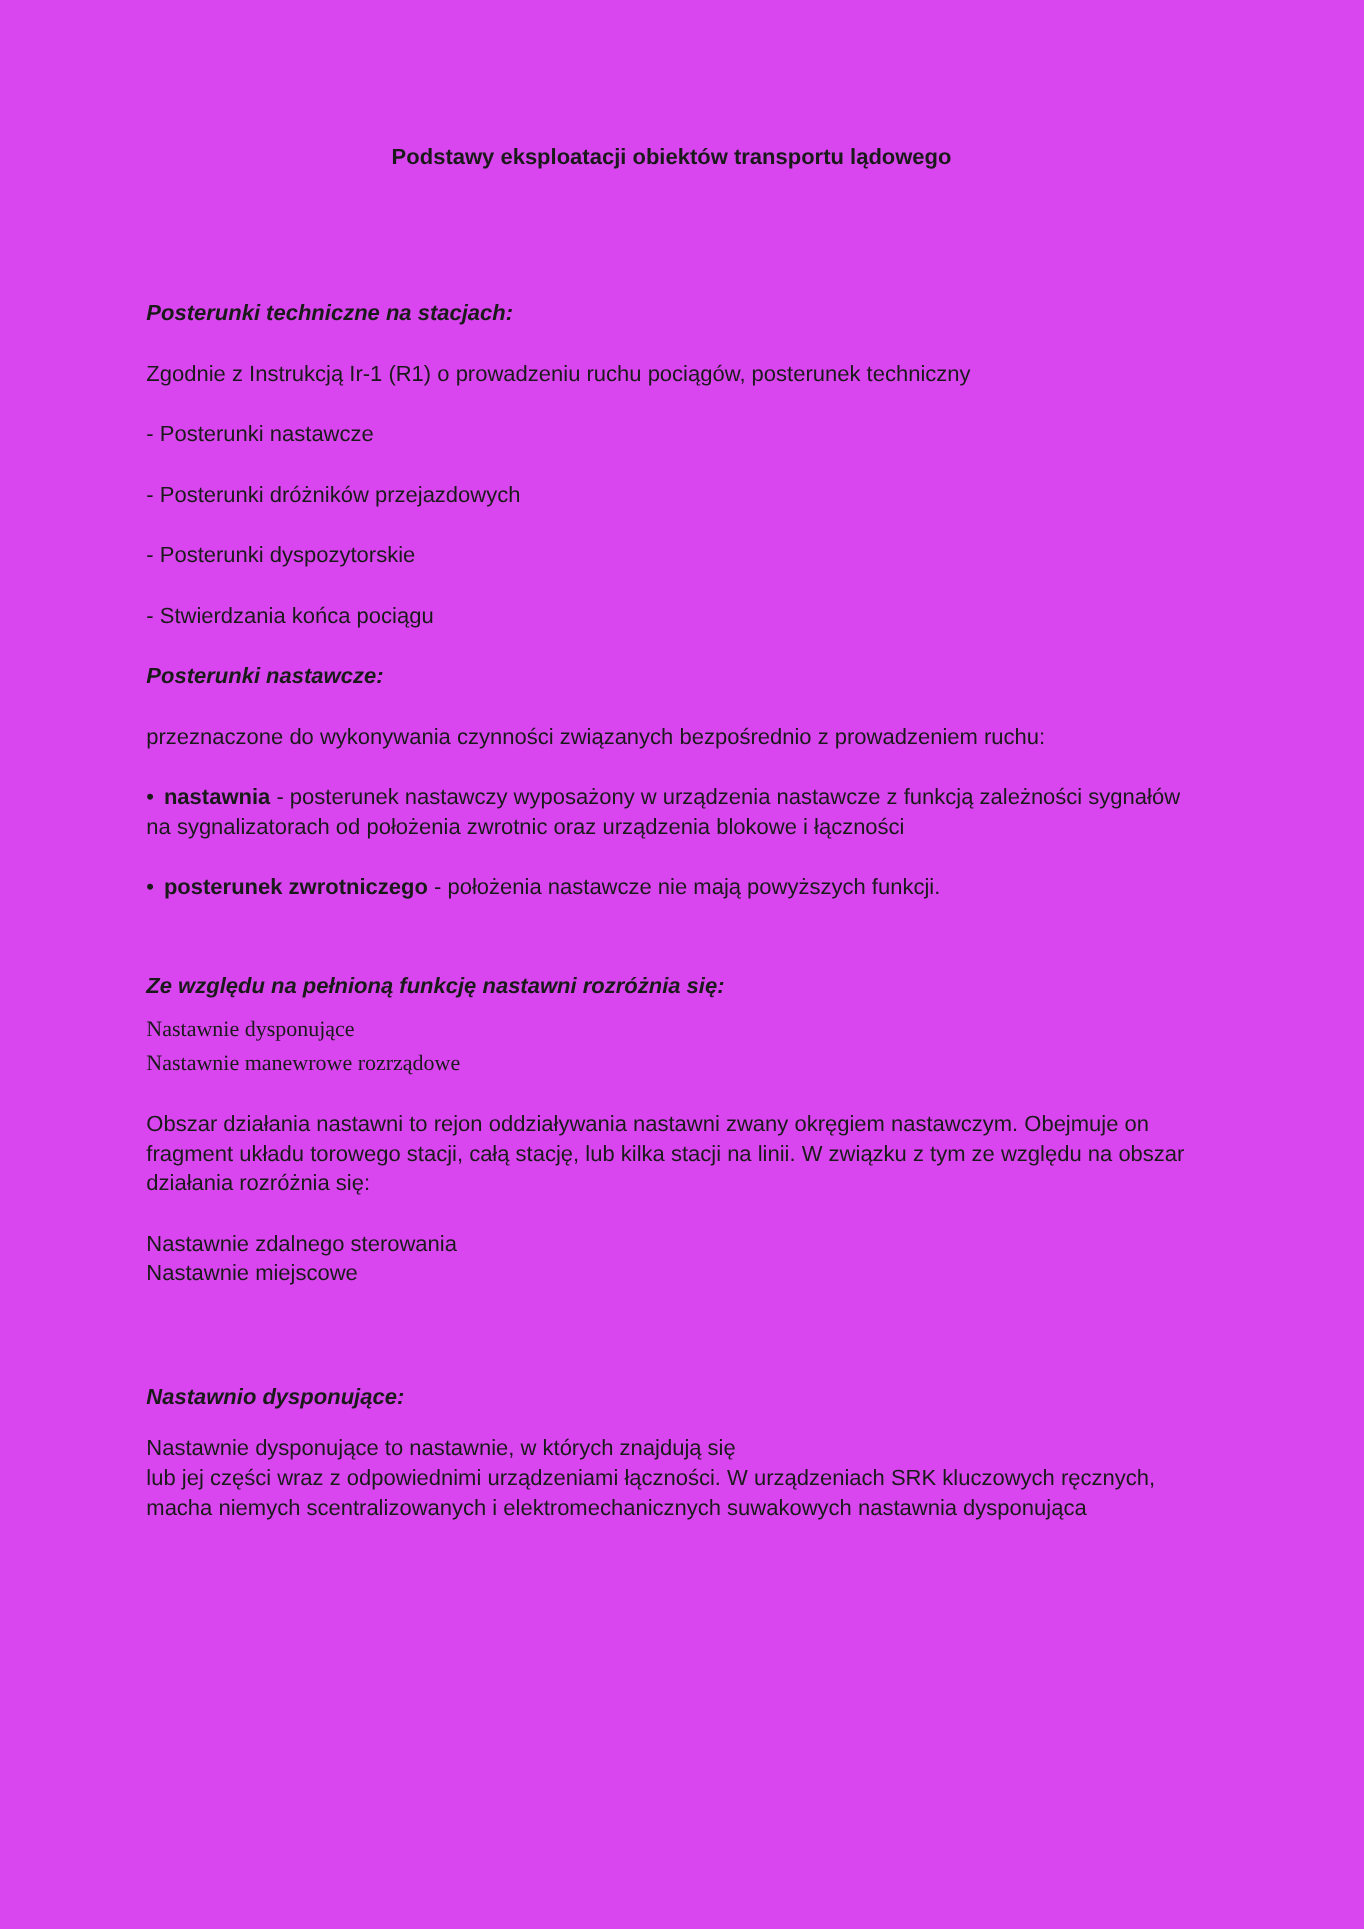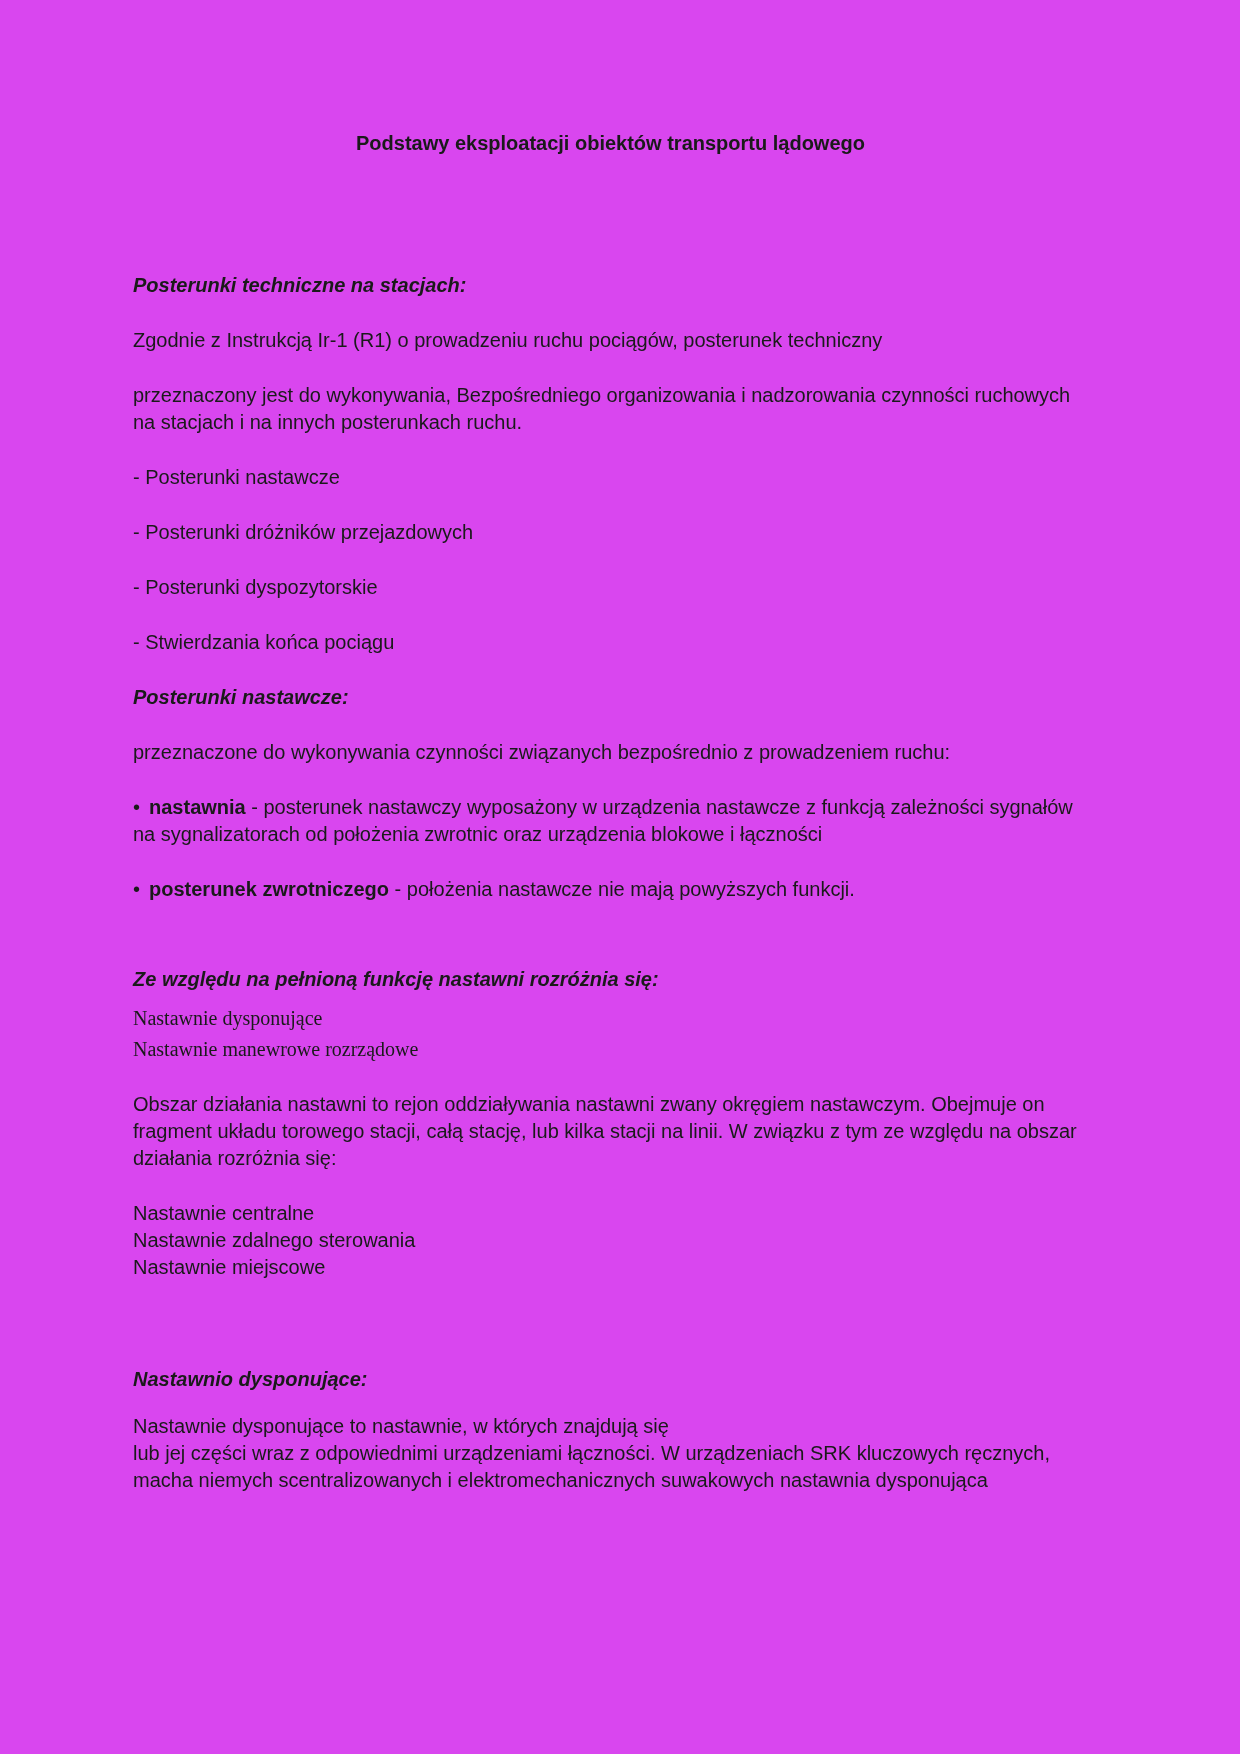--- a/index.html
+++ b/index.html
@@ -38,36 +38,34 @@
   .bullet-item strong { font-weight: 700; }
 </style>
 </head>
 <body>
 
 <div class="page">
   <p class="title">Podstawy eksploatacji obiektów transportu lądowego</p>
   <div id="doc-body">
       <p class="heading">Posterunki techniczne na stacjach:</p>
       <p class="para">Zgodnie z Instrukcją Ir-1 (R1) o prowadzeniu ruchu pociągów, posterunek techniczny</p>
-      <p class="para">przeznaczony jest do wykonywania, Bezpośredniego organizowania i nadzorowania czynności ruchowych na stacjach i na innych posterunkach ruchu.</p>
       <p class="para">- Posterunki nastawcze</p>
       <p class="para">- Posterunki dróżników przejazdowych</p>
       <p class="para">- Posterunki dyspozytorskie</p>
       <p class="para">- Stwierdzania końca pociągu</p>
       <p class="heading">Posterunki nastawcze:</p>
       <p class="para">przeznaczone do wykonywania czynności związanych bezpośrednio z prowadzeniem ruchu:</p>
       <p class="para bullet-item"><span class="bullet-char">•</span><strong>nastawnia</strong><span> - posterunek nastawczy wyposażony w urządzenia nastawcze z funkcją zależności sygnałów na sygnalizatorach od położenia zwrotnic oraz urządzenia blokowe i łączności</span></p>
       <p class="para bullet-item"><span class="bullet-char">•</span><strong>posterunek zwrotniczego</strong><span> - położenia nastawcze nie mają powyższych funkcji.</span></p>
       <div class="spacer-small"></div>
       <p class="heading">Ze względu na pełnioną funkcję nastawni rozróżnia się:</p>
       <p class="line">Nastawnie dysponujące</p>
       <p class="line">Nastawnie manewrowe rozrządowe</p>
       <p class="para">Obszar działania nastawni to rejon oddziaływania nastawni zwany okręgiem nastawczym. Obejmuje on fragment układu torowego stacji, całą stację, lub kilka stacji na linii. W związku z tym ze względu na obszar działania rozróżnia się:</p>
       <div class="tight">
-        <p class="tight-line">Nastawnie centralne</p>
         <p class="tight-line">Nastawnie zdalnego sterowania</p>
         <p class="tight-line">Nastawnie miejscowe</p>
       </div>
       <div class="spacer-large"></div>
       <p class="heading">Nastawnio dysponujące:</p>
       <div class="tight">
         <p class="tight-line">Nastawnie dysponujące to nastawnie, w których znajdują się</p>
         <p class="tight-line">lub jej części wraz z odpowiednimi urządzeniami łączności. W urządzeniach SRK kluczowych ręcznych,</p>
         <p class="tight-line">macha niemych scentralizowanych i elektromechanicznych suwakowych nastawnia dysponująca</p>
       </div>

